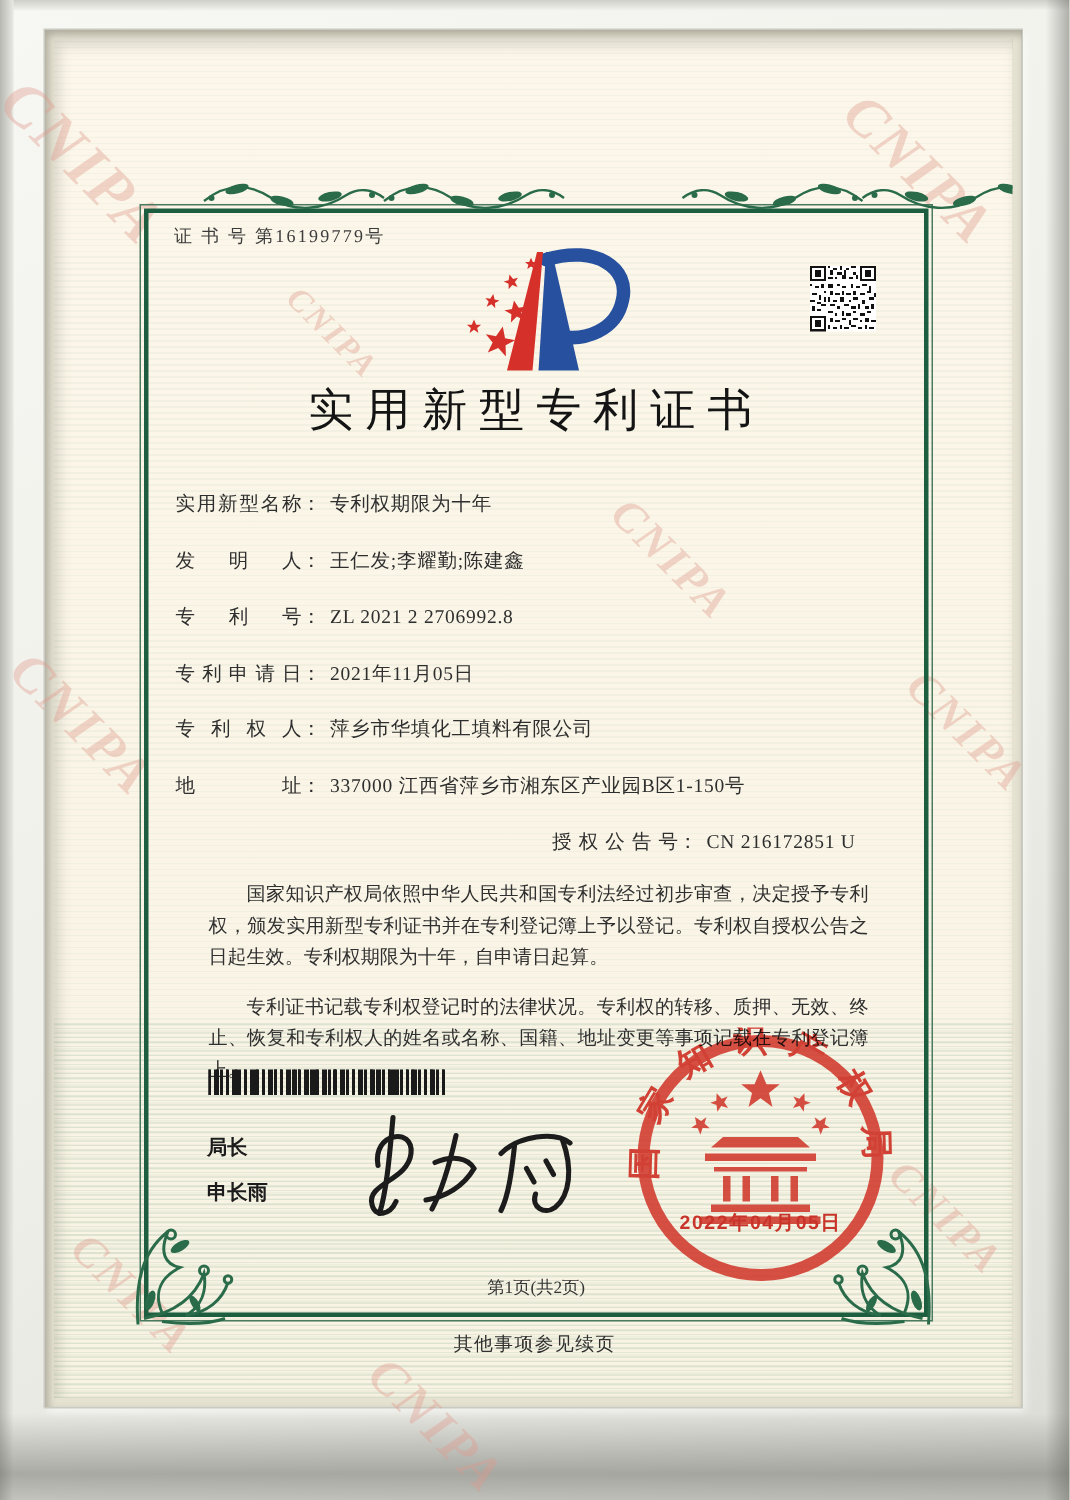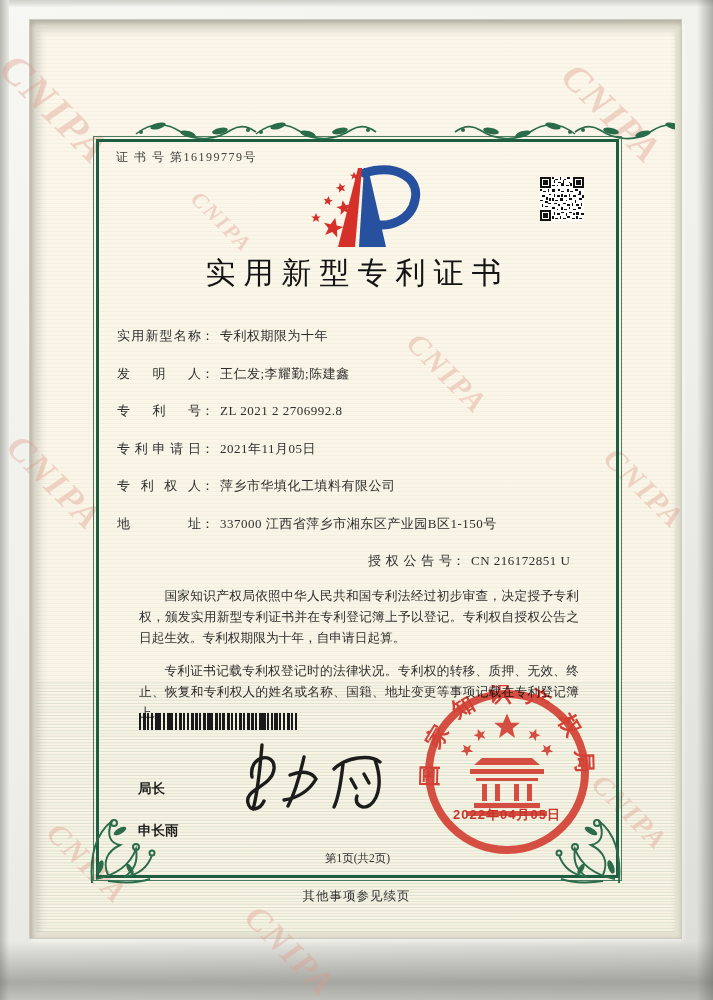--- a/index.html
+++ b/index.html
@@ -55,21 +55,21 @@
   .paras p{margin:12px;text-indent:2em;}
 
   .barcode{position:absolute;left:45px;top:576px;width:158px;height:17px;
      background-image:
        repeating-linear-gradient(90deg,#1a1a1a 0 2px,rgba(0,0,0,0) 2px 4px),
        repeating-linear-gradient(90deg,#1a1a1a 0 1px,rgba(0,0,0,0) 1px 6px),
        repeating-linear-gradient(90deg,rgba(0,0,0,0) 0 5px,#1a1a1a 5px 7px,rgba(0,0,0,0) 7px 13px);}
 
   .signer{position:absolute;left:44px;top:619px;font-family:"Liberation Sans","DejaVu Sans",sans-serif;
           font-weight:bold;font-size:13.5px;color:#1c1c1c;}
-  .signer div{margin-bottom:12px;margin-top:24px;}
+  .signer div{margin-bottom:12px;}
   .signature{position:absolute;left:128px;top:600px;width:175px;height:78px;}
 
   .seal{position:absolute;left:318px;top:548px;width:190px;height:180px;mix-blend-mode:multiply;opacity:.95;}
   .seal-date{position:absolute;left:322px;top:669px;width:182px;text-align:center;
      font-family:"Liberation Sans","DejaVu Sans",sans-serif;font-weight:bold;
      font-size:13px;color:#c9342a;letter-spacing:1px;}
 
   .page-info{position:absolute;left:0;top:714px;width:100%;text-align:center;font-size:11.5px;color:#333;}
   .footer-note{position:absolute;left:57px;top:862px;width:527px;text-align:center;font-size:12.5px;
       color:#2f2f2f;z-index:6;letter-spacing:1px;}

